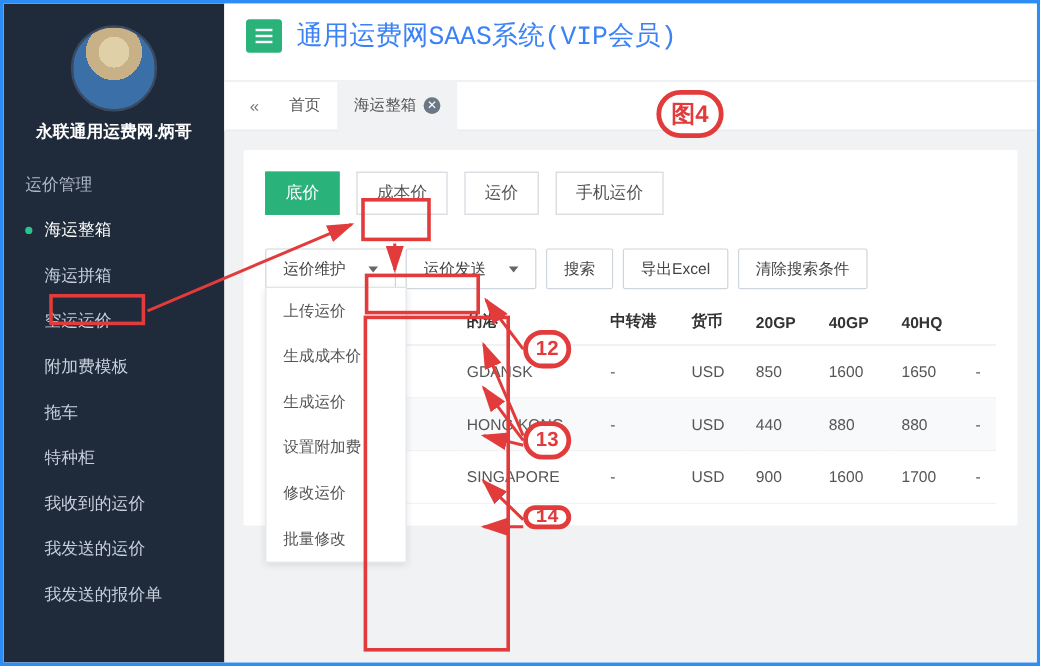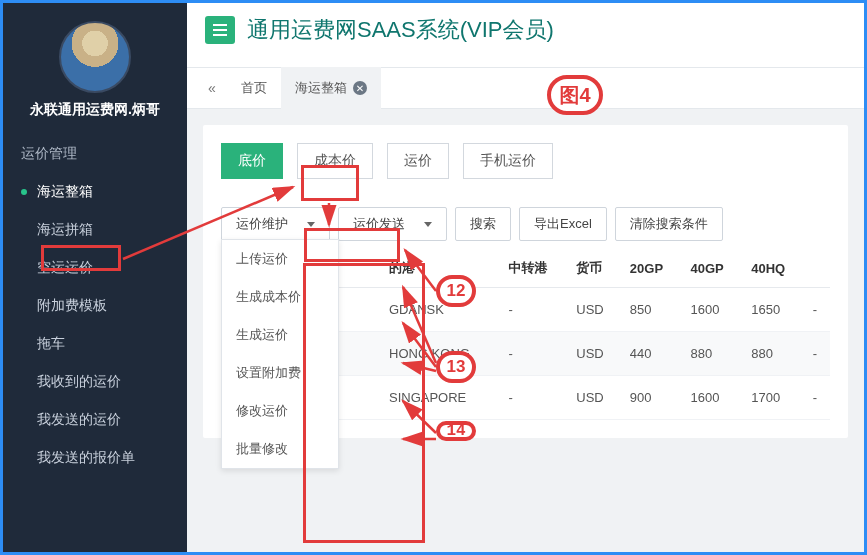--- a/index.html
+++ b/index.html
@@ -10,21 +10,21 @@
   .avatar { width: 72px; height: 72px; border-radius: 50%; margin: 0 auto 8px; background: radial-gradient(circle at 50% 30%, #e0d0a8 0 22%, #c9b187 22% 40%, #3b6fa8 40% 100%); border: 2px solid #3a4a62; position: relative; overflow: hidden; }
   .username { color: #fff; font-size: 14px; font-weight: bold; }
   .menu-header { padding: 16px 18px 10px; font-size: 14px; color: #aeb8c6; }
   .menu-item { padding: 10px 0 10px 34px; font-size: 14px; color: #c8d0dc; cursor: pointer; position: relative; }
   .menu-item.active { color: #fff; }
   .menu-item.active::before { content: ""; position: absolute; left: 18px; top: 50%; width: 6px; height: 6px; background: #28c48b; border-radius: 50%; transform: translateY(-50%); }
   .main { flex: 1; display: flex; flex-direction: column; background: #f0f2f4; }
   .titlebar { display: flex; align-items: center; padding: 12px 18px 22px; background: #fff; }
   .hamburger { width: 30px; height: 28px; background: #2ab27b; border-radius: 3px; display: flex; flex-direction: column; justify-content: center; align-items: center; gap: 3px; margin-right: 12px; cursor: pointer; }
   .hamburger span { width: 14px; height: 2px; background: #fff; }
-  .app-title { font-size: 22px; color: #0f766e; }
+  .app-title { font-size: 22px; color: #3b82f6; font-family: Liberation Mono, monospace; }
   .tabsbar { display: flex; align-items: center; background: #fff; border-top: 1px solid #e4e8ec; border-bottom: 1px solid #e4e8ec; padding: 0 10px; height: 42px; }
   .tab-back { width: 30px; height: 30px; display: flex; align-items: center; justify-content: center; color: #777; font-size: 14px; cursor: pointer; }
   .tab { padding: 0 14px; height: 42px; display: flex; align-items: center; color: #555; cursor: pointer; gap: 6px; }
   .tab.active { background: #f0f2f4; }
   .close-x { width: 14px; height: 14px; border-radius: 50%; background: #6b7784; color: #fff; font-size: 10px; display: flex; align-items: center; justify-content: center; }
   .content { padding: 18px; background: #fff; margin: 16px; border-radius: 2px; }
   .pill-row { display: flex; gap: 14px; margin-bottom: 28px; }
   .pill { padding: 8px 16px; border: 1px solid #d3d8de; background: #fff; color: #555; cursor: pointer; font-size: 14px; }
   .pill.active { background: #2ab27b; color: #fff; border-color: #2ab27b; }
   .toolbar { display: flex; gap: 8px; margin-bottom: 8px; position: relative; }
@@ -52,20 +52,21 @@
     <div class="profile">
       <div class="avatar"></div>
       <div class="username">永联通用运费网.炳哥</div>
     </div>
     <div class="menu-header">运价管理</div>
     <div class="menu-item active"><span>海运整箱</span></div>
     <div class="menu-item"><span>海运拼箱</span></div>
     <div class="menu-item"><span>空运运价</span></div>
     <div class="menu-item"><span>附加费模板</span></div>
     <div class="menu-item"><span>拖车</span></div>
+    <div class="menu-item"><span>特种柜</span></div>
     <div class="menu-item"><span>我收到的运价</span></div>
     <div class="menu-item"><span>我发送的运价</span></div>
     <div class="menu-item"><span>我发送的报价单</span></div>
   </div>
 
   <div class="main">
     <div class="titlebar">
       <div class="hamburger">
           <span></span>
           <span></span>

